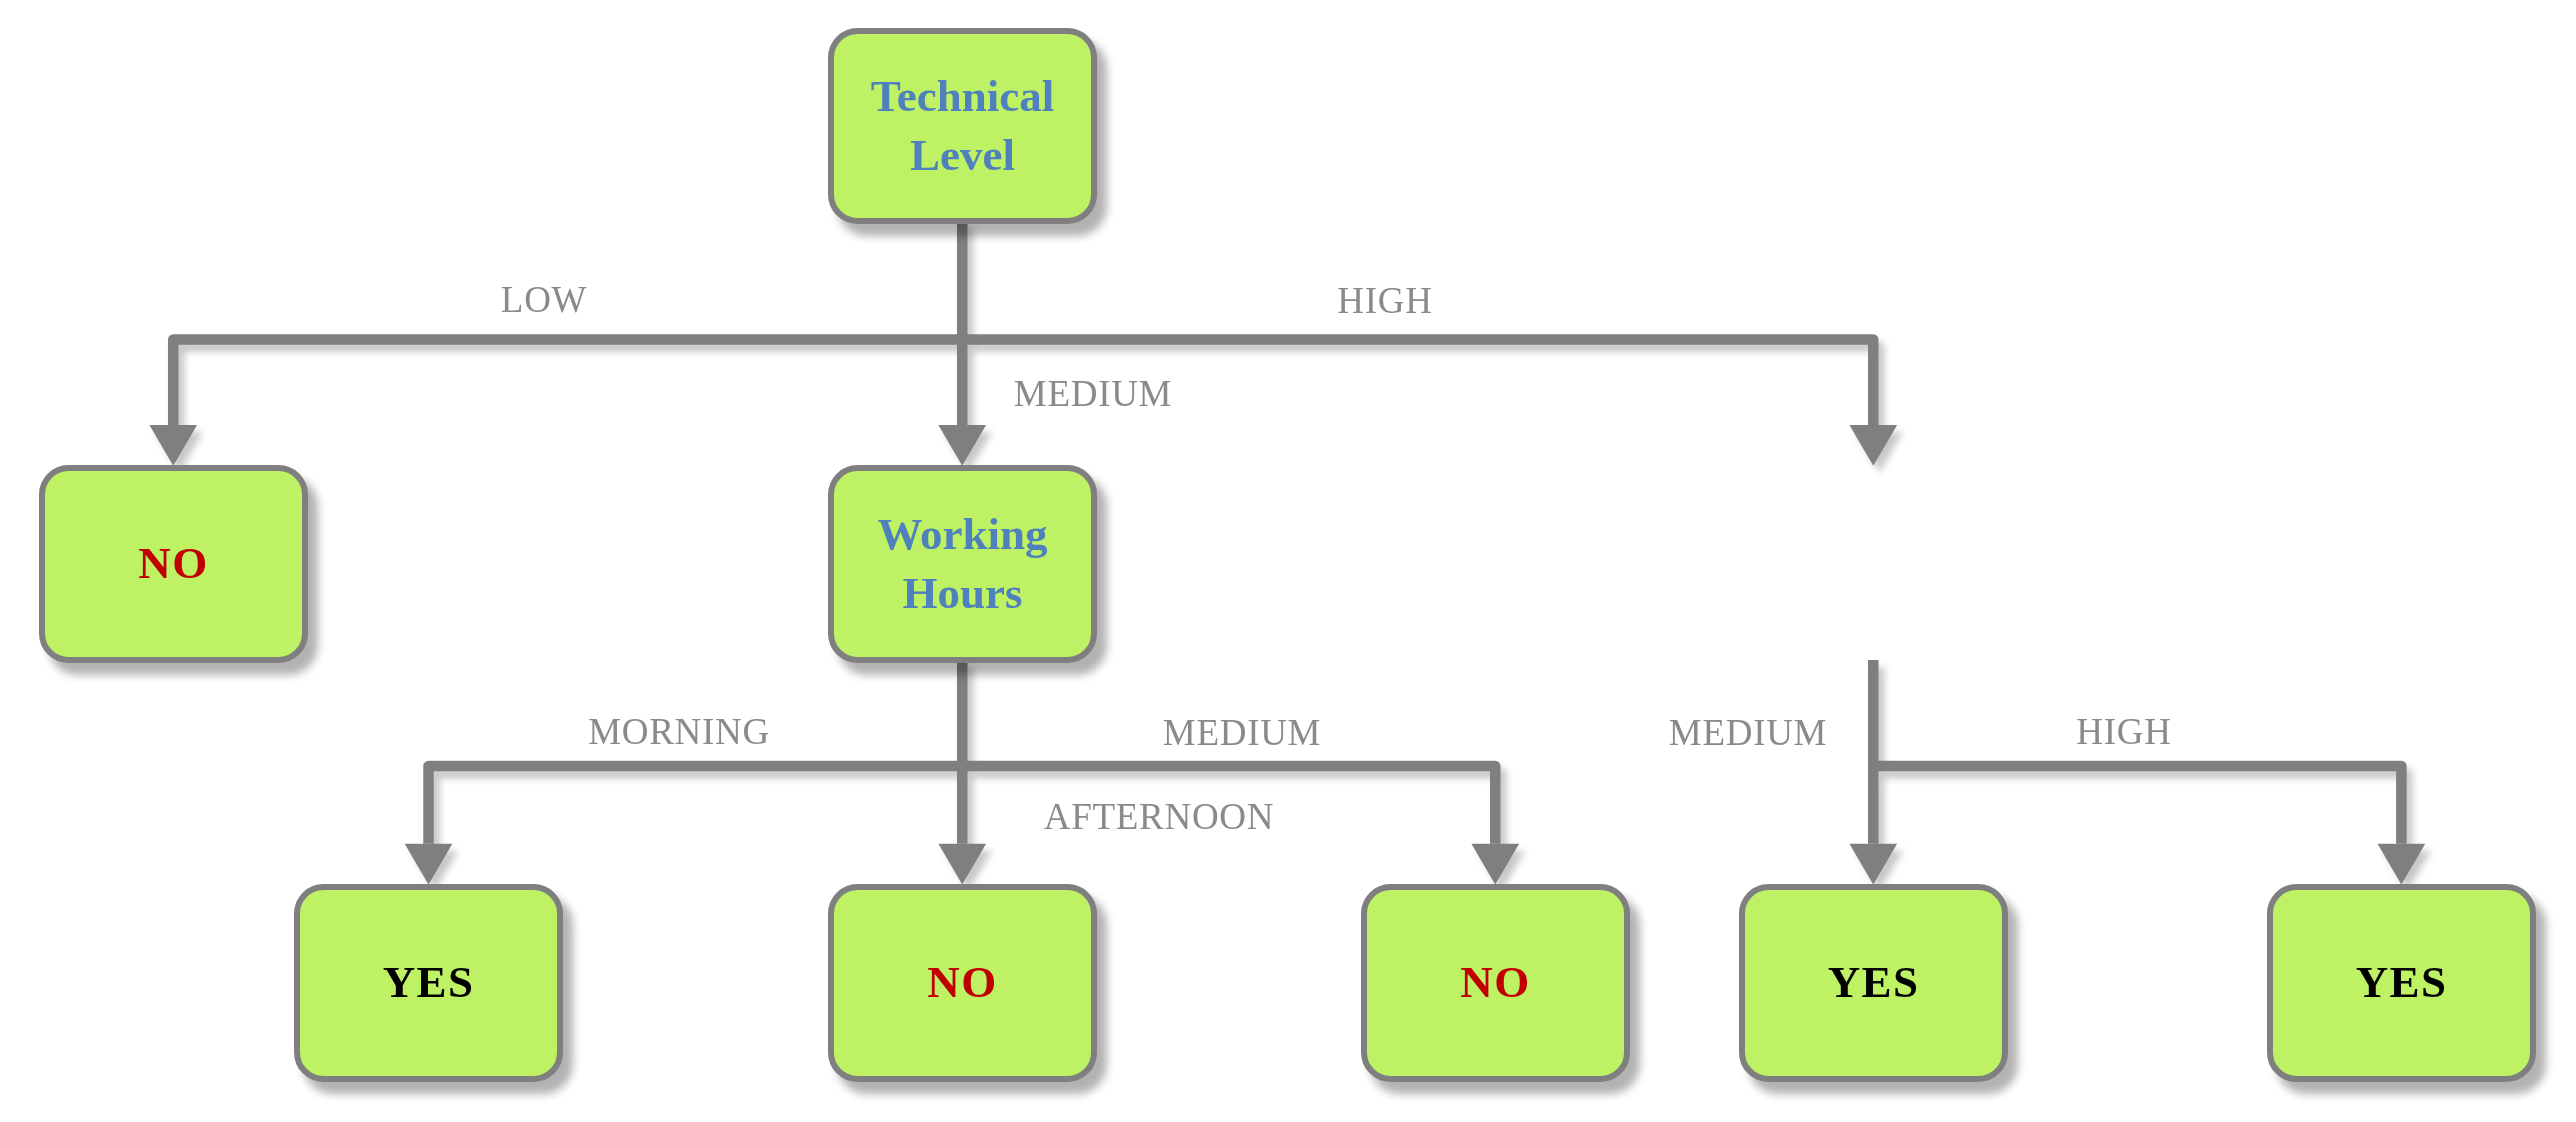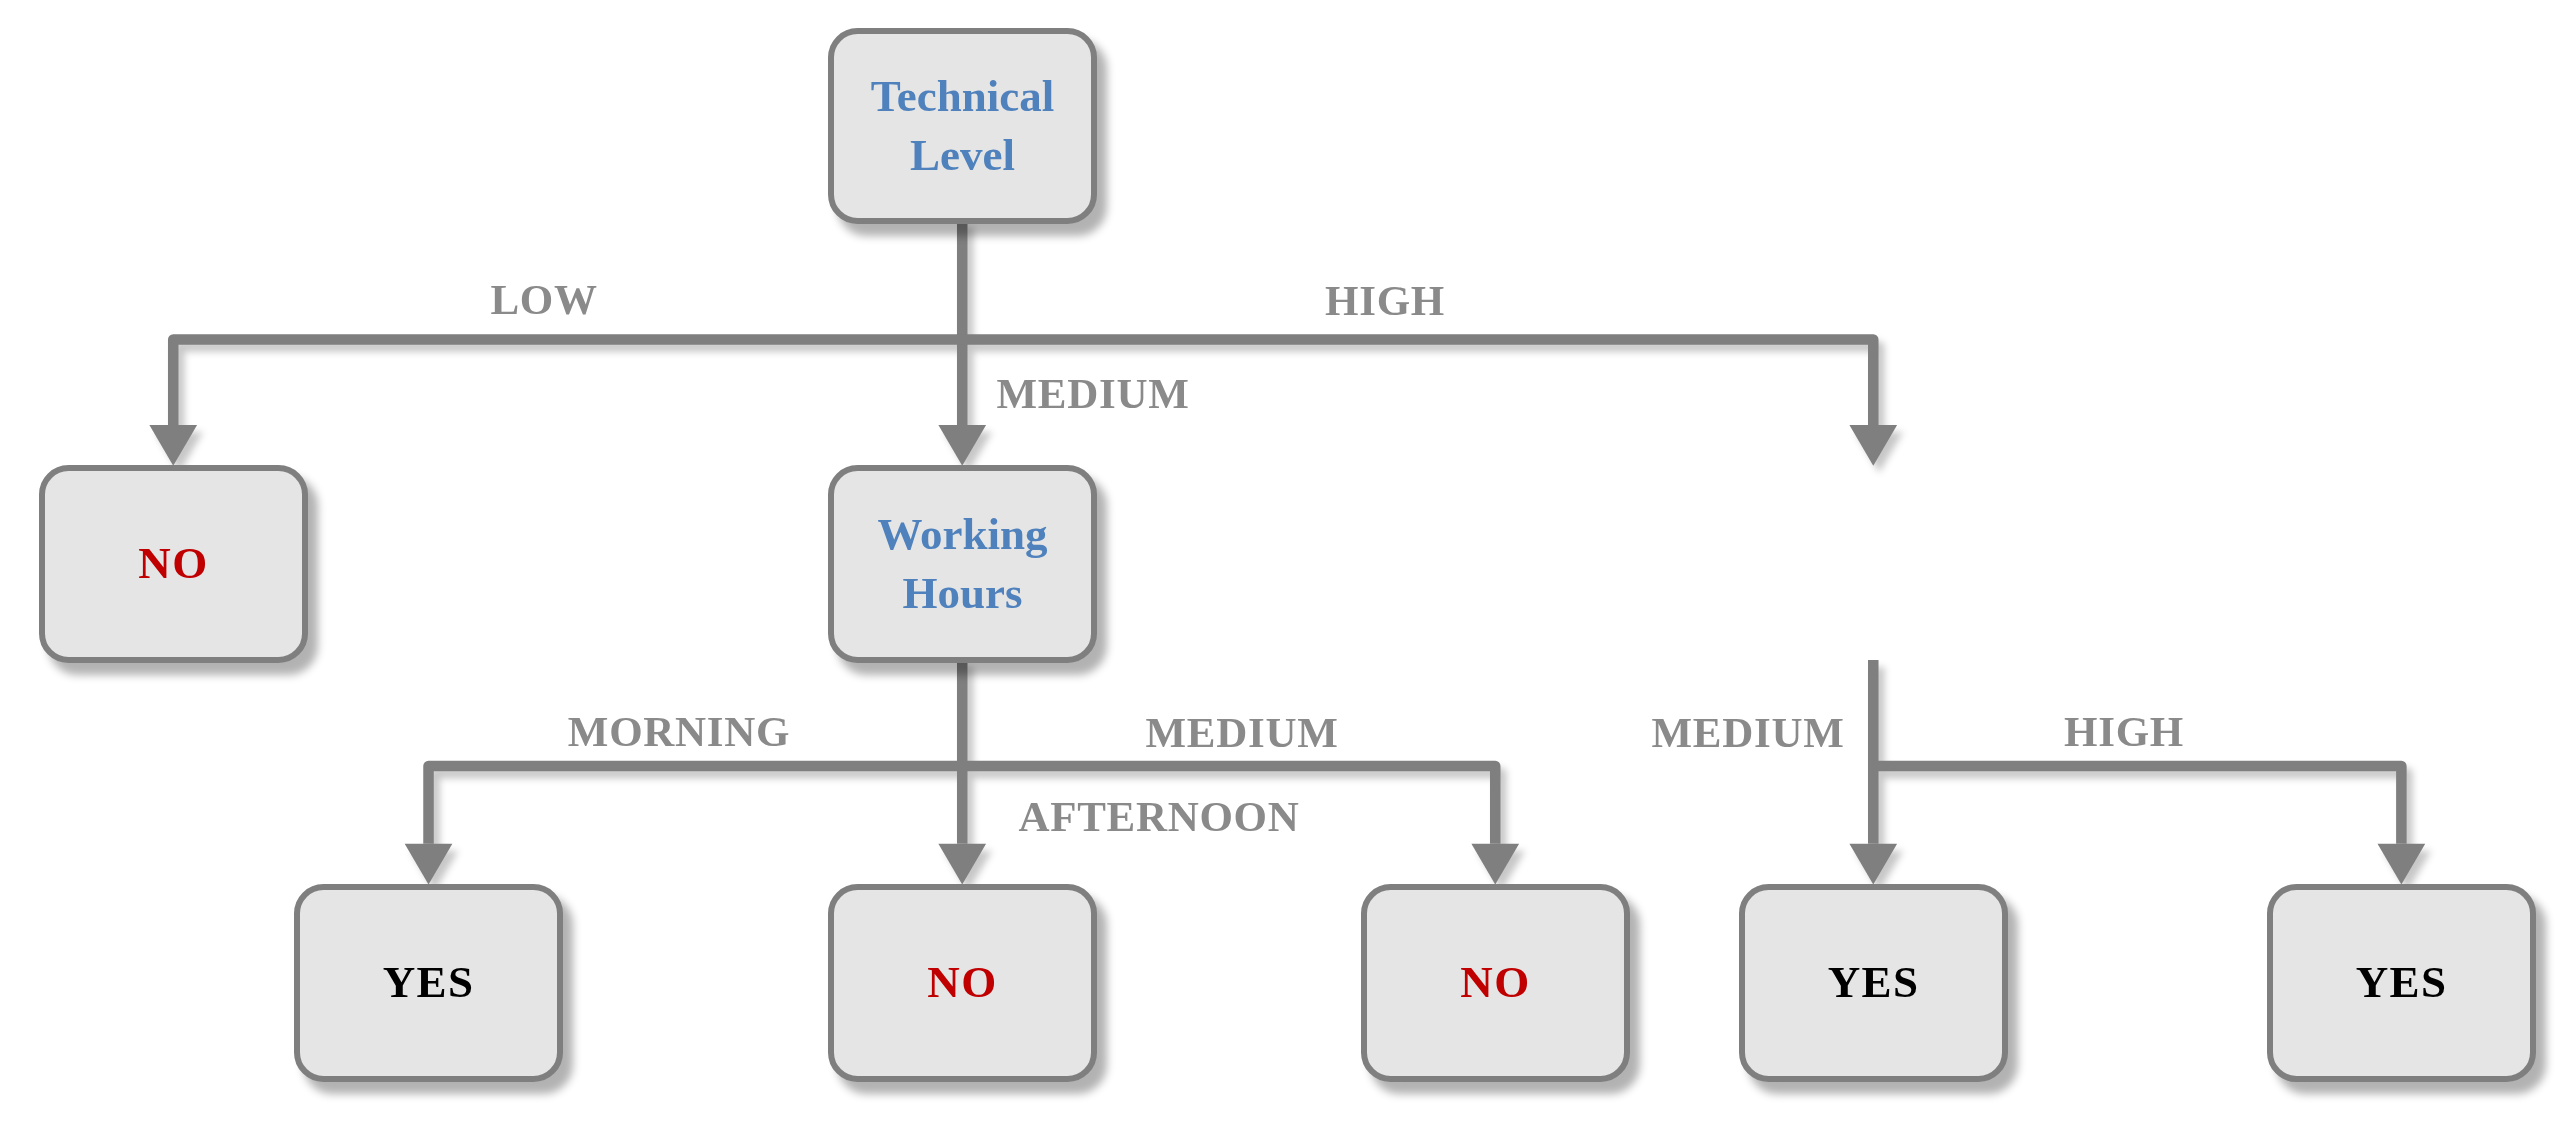--- a/index.html
+++ b/index.html
@@ -20,42 +20,42 @@
     fill: none;
     stroke: #7f7f7f;
     stroke-width: 15;
     stroke-linejoin: round;
     stroke-linecap: butt;
   }
   .head { fill: #7f7f7f; stroke: none; }
   .node {
     position: absolute;
     box-sizing: border-box;
-    background: #e5e5e5;
+    background: #bef264;
     border: 6.3px solid #7f7f7f;
     border-radius: 29.5px;
     box-shadow: 9.8px 11.2px 8.4px rgba(0,0,0,0.30);
     display: flex;
     align-items: center;
     justify-content: center;
     text-align: center;
     font-weight: bold;
     font-size: 45px;
     line-height: 1.32;
     padding: 0 19.6px;
   }
   .node.decision   { color: #4f81bd; }
   .node.outcome-no { color: #c00000; letter-spacing: 1.4px; }
   .node.outcome-yes{ color: #000000; letter-spacing: 1.4px; }
   .edge-label {
     position: absolute;
     transform: translate(-50%, -50%);
     color: #8a8a8a;
-    font-weight: bold;
-    font-size: 43px;
+    font-weight: normal;
+    font-size: 37px;
     white-space: nowrap;
     letter-spacing: 0.7px;
   }
   
   #n-root          { left: 828px; top: 28px;   width: 269px; height: 196px; }
   #n-no-low        { left: 39px;   top: 465px;  width: 269px; height: 198px; }
   #n-working-hours { left: 828px; top: 465px;  width: 269px; height: 198px; }
   #n-seniority     { left: 1739px; top: 465px;  width: 269px; height: 198px; }
   #n-yes-morning   { left: 294px;  top: 884px; width: 269px; height: 198px; }
   #n-no-afternoon  { left: 828px; top: 884px; width: 269px; height: 198px; }

